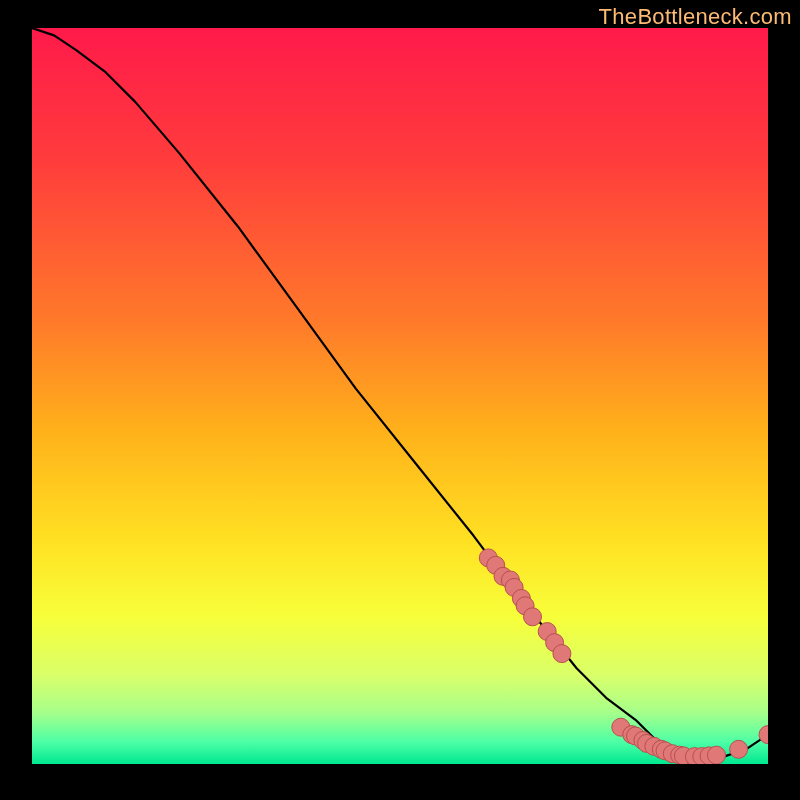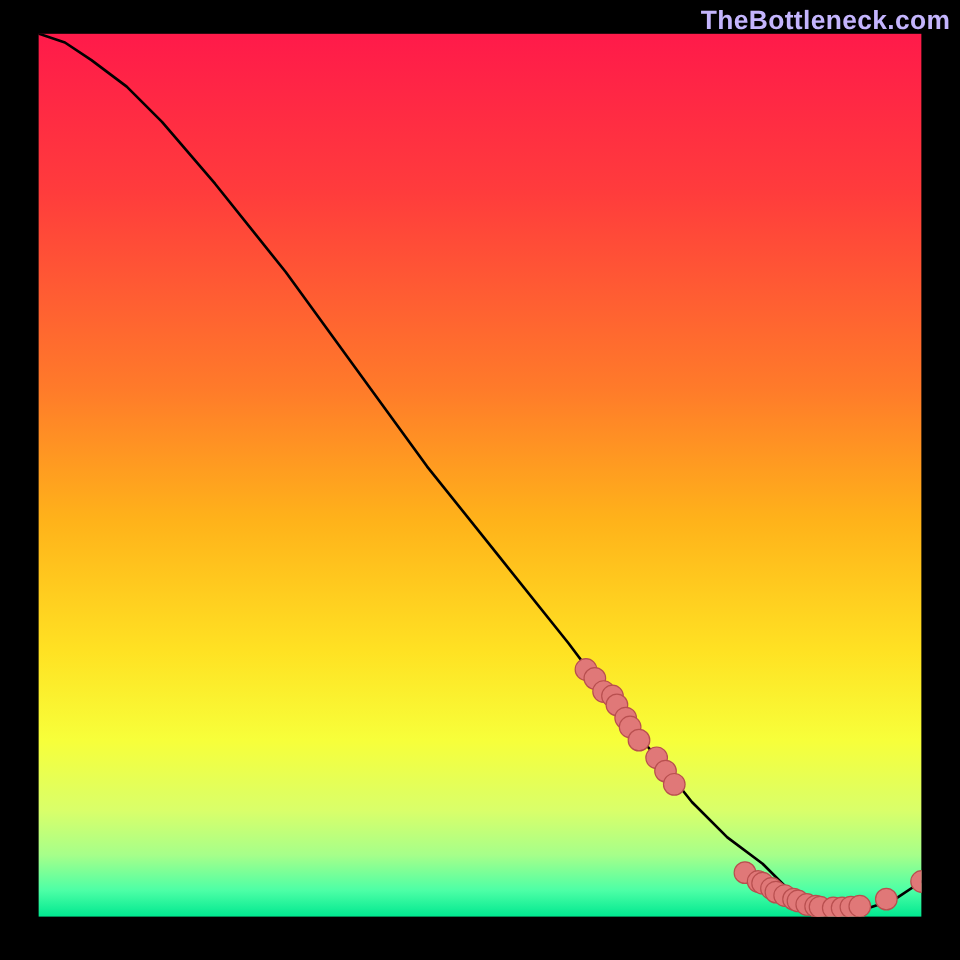--- a/index.html
+++ b/index.html
@@ -14,23 +14,23 @@
   .stage {
     position: relative;
     width: 800px;
     height: 800px;
     background: #000;
   }
   .watermark {
     position: absolute;
     top: 4px;
     right: 8px;
-    color: #c4b5fd;
+    color: #fdba74;
     font-size: 22px;
-    font-weight: 700;
+    font-weight: 400;
     letter-spacing: 0.3px;
     z-index: 5;
   }
   .plot {
     position: absolute;
     left: 32px;
     top: 28px;
     width: 736px;
     height: 736px;
   }

